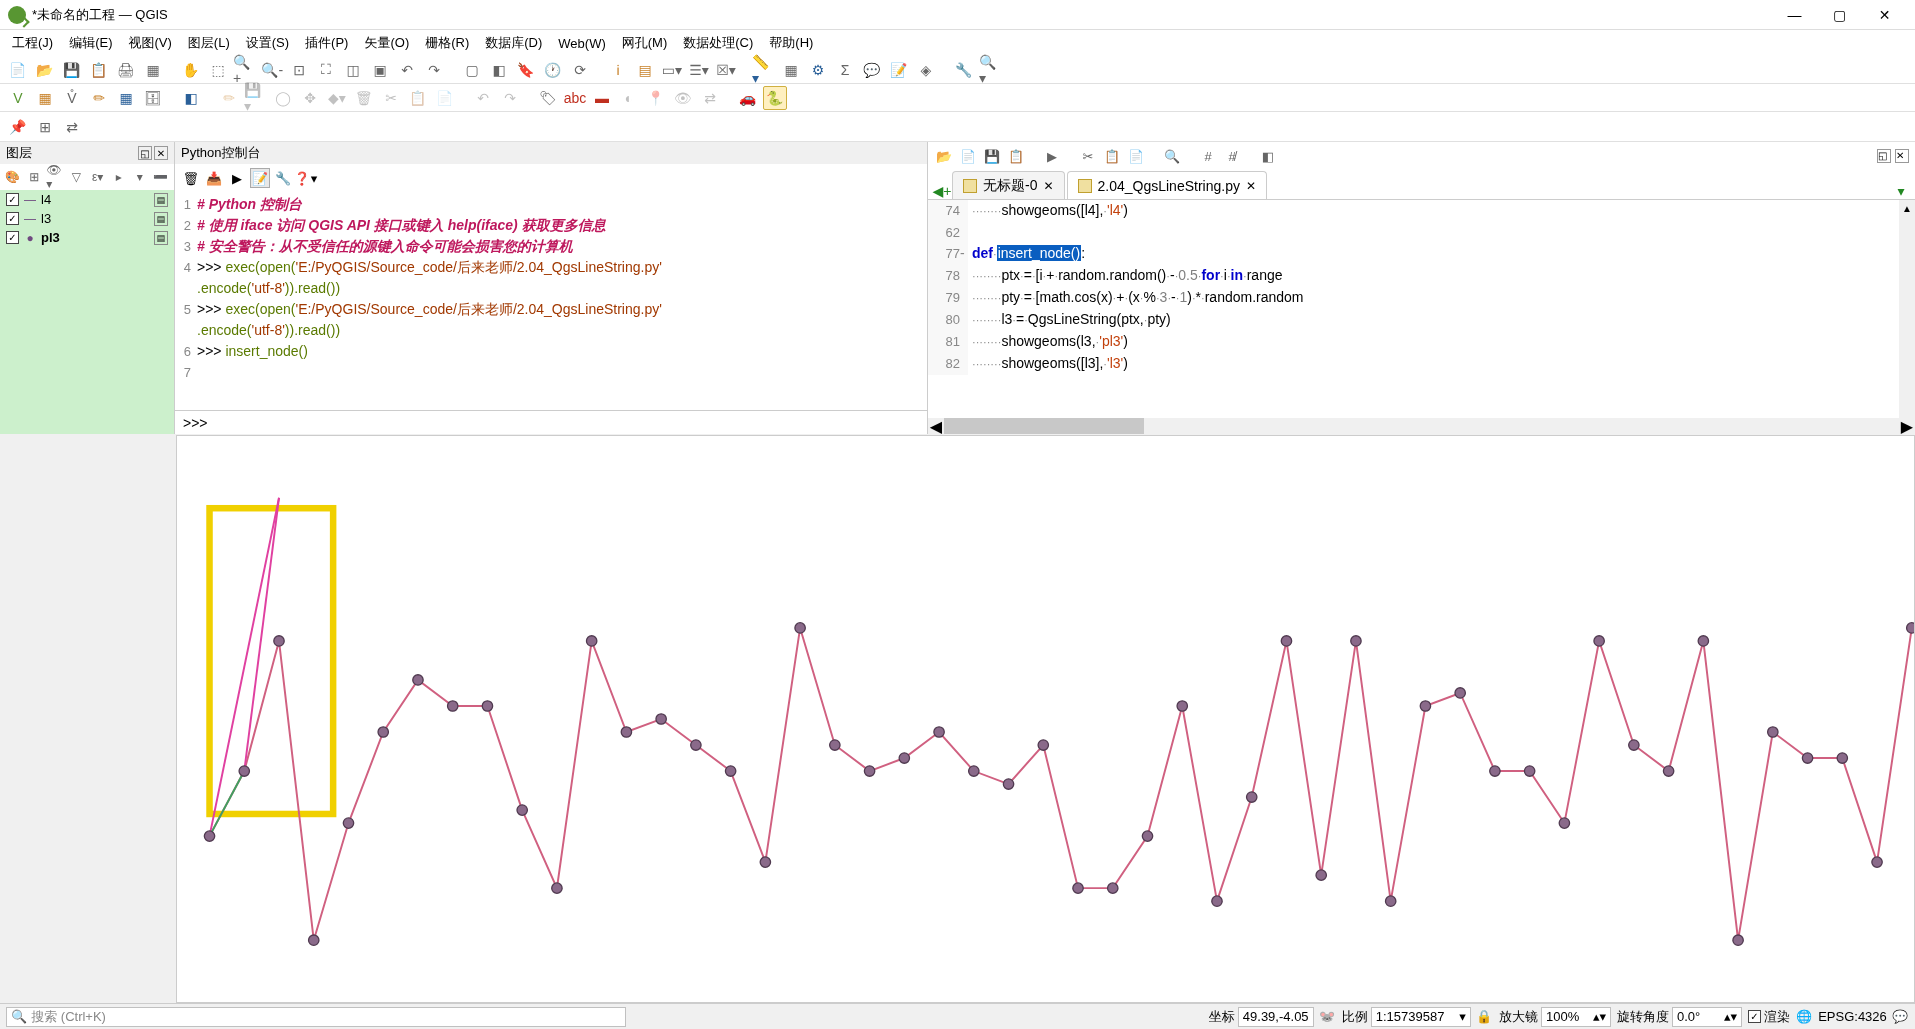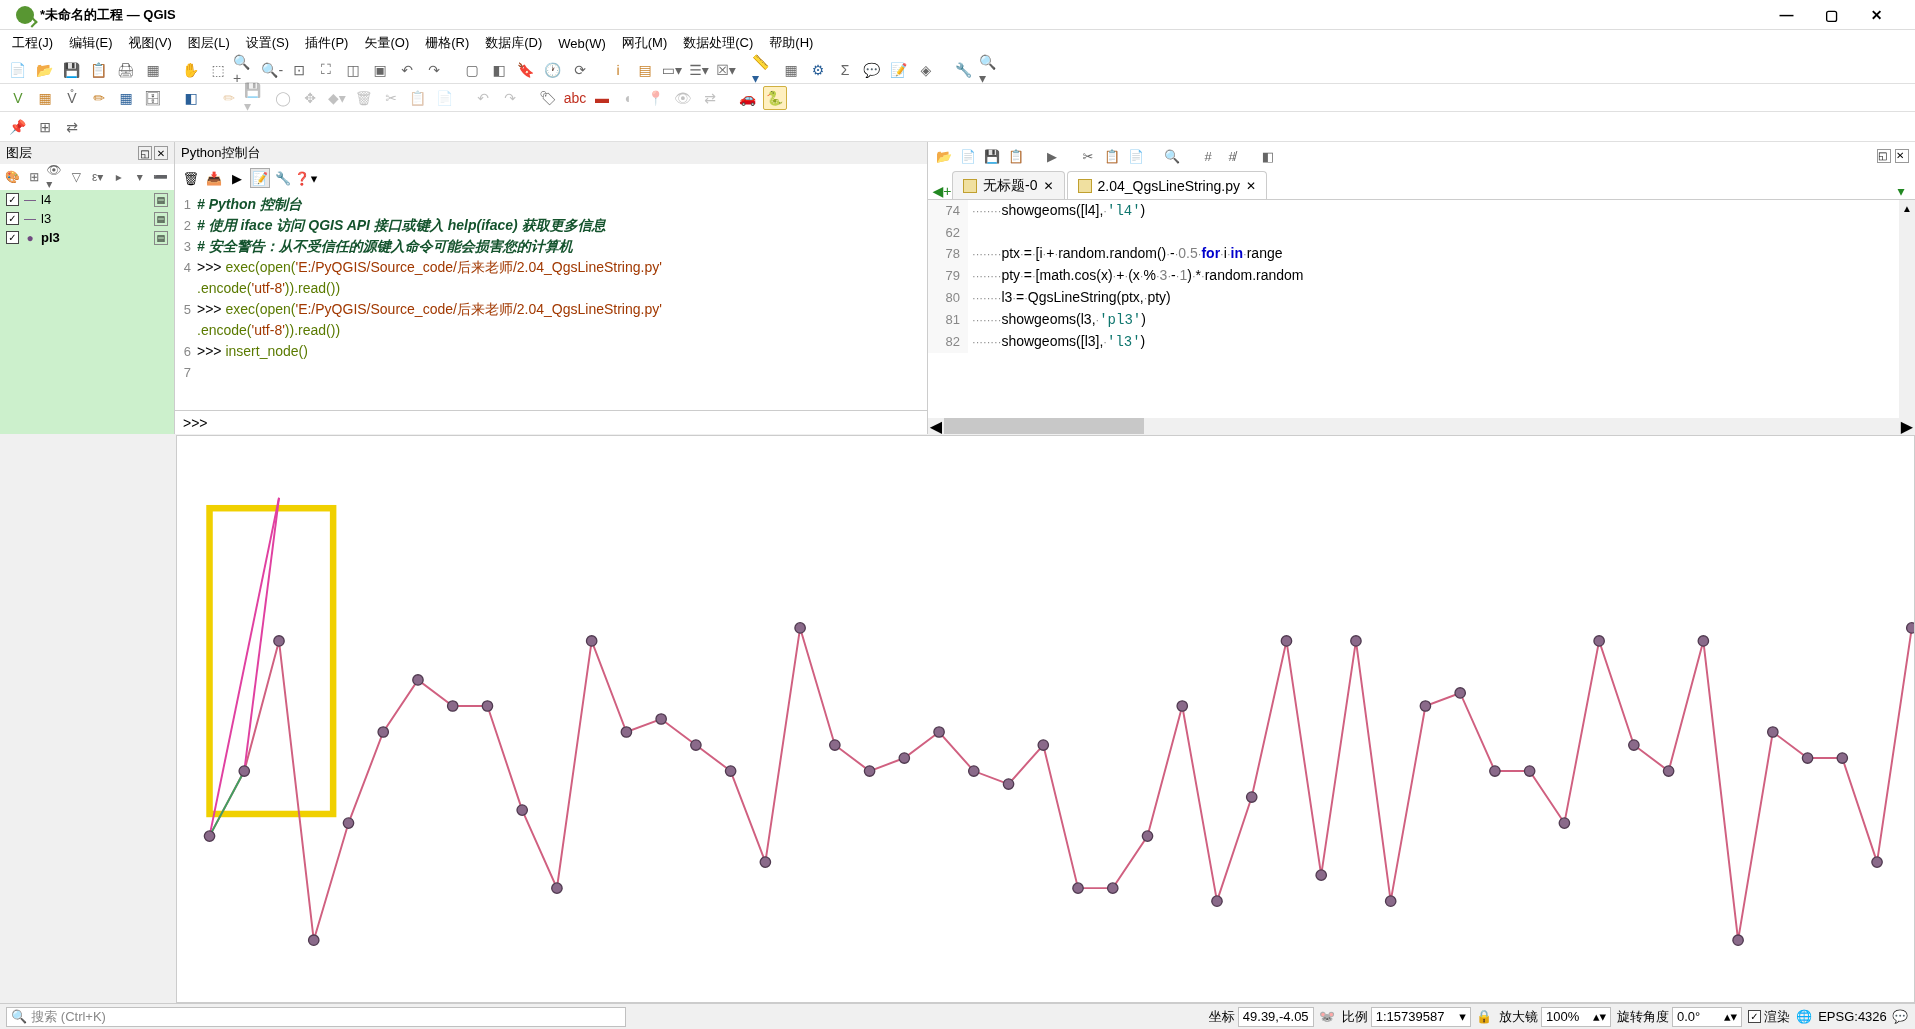--- a/index.html
+++ b/index.html
@@ -1,17 +1,17 @@
 <!DOCTYPE html>
 <html><head>
 <meta charset="utf-8">
 <style>
 * { margin: 0; padding: 0; box-sizing: border-box; font-family: "Microsoft YaHei", sans-serif; }
 body { width: 1915px; height: 1029px; background: #f0f0f0; display: flex; flex-direction: column; overflow: hidden; }
-.titlebar { height: 30px; background: #fff; display: flex; align-items: center; padding: 0 16px; border-bottom: 1px solid #ddd; font-weight: bold; }
+.titlebar { height: 30px; background: #fff; display: flex; align-items: center; padding: 0 8px; border-bottom: 1px solid #ddd; }
 .titlebar .qicon { width: 18px; height: 18px; background: #589632; border-radius: 50%; margin-right: 6px; position: relative; }
 .titlebar .qicon::after { content: ''; position: absolute; right: -2px; bottom: -2px; width: 6px; height: 6px; border-right: 2px solid #589632; border-bottom: 2px solid #589632; transform: rotate(-45deg); }
 .titlebar .title { font-size: 13px; flex: 1; }
 .titlebar .winbtn { width: 45px; height: 30px; display: flex; align-items: center; justify-content: center; font-size: 14px; }
 .menubar { height: 26px; background: #fff; display: flex; align-items: center; padding: 0 6px; gap: 4px; font-size: 13px; }
 .menubar span { padding: 2px 6px; }
 .toolbar { height: 28px; background: #fff; display: flex; align-items: center; padding: 0 6px; gap: 3px; border-bottom: 1px solid #e0e0e0; }
 .toolbar .tbtn { width: 24px; height: 24px; display: flex; align-items: center; justify-content: center; font-size: 14px; color: #666; border-radius: 2px; }
 .toolbar .sep { width: 8px; }
 .toolbar .tbtn.blue { color: #2a6099; }
@@ -34,40 +34,40 @@
 .layer-item .extra { width: 14px; height: 14px; border: 1px solid #888; font-size: 9px; display: flex; align-items: center; justify-content: center; }
 .right-panels { flex: 1; display: flex; }
 .pyconsole { width: 753px; display: flex; flex-direction: column; border-right: 1px solid #ccc; }
 .pyconsole .ptitle { height: 22px; background: #f0f0f0; display: flex; align-items: center; padding: 0 6px; font-size: 13px; }
 .pytb { height: 28px; display: flex; align-items: center; padding: 0 6px; gap: 3px; background: #fff; }
 .pytb .ptbtn { width: 20px; height: 20px; font-size: 13px; display: flex; align-items: center; justify-content: center; }
 .pycontent { flex: 1; background: #fff; font-family: "Consolas", monospace; font-size: 14px; padding: 2px 0; overflow: hidden; }
 .pyline { display: flex; line-height: 21px; }
 .pyline .ln { width: 22px; text-align: right; color: #888; padding-right: 6px; font-size: 13px; }
 .pyline .code { flex: 1; white-space: pre; }
-.c-red { color: #14532d; font-style: italic; font-weight: bold; }
+.c-red { color: #be185d; font-style: italic; font-weight: bold; }
 .c-prompt { color: #000; }
 .c-str { color: #a13800; }
 .c-call { color: #5a7a00; }
 .pyinput { border-top: 1px solid #ccc; height: 24px; display: flex; align-items: center; padding: 0 8px; font-family: monospace; font-size: 14px; background: #fff; }
 .editor { flex: 1; display: flex; flex-direction: column; background: #fff; }
 .editor-tb { height: 28px; display: flex; align-items: center; padding: 0 6px; gap: 4px; }
 .editor-tb .etbtn { width: 20px; height: 20px; font-size: 13px; display: flex; align-items: center; justify-content: center; color: #666; }
 .editor-tabs { height: 30px; display: flex; align-items: flex-end; border-bottom: 1px solid #ccc; padding: 0 4px; gap: 0; }
 .editor-tabs .addleft { width: 20px; font-size: 14px; color: #228822; display: flex; align-items: center; justify-content: center; }
 .etab { height: 28px; display: flex; align-items: center; padding: 0 10px; font-size: 14px; border: 1px solid #ccc; border-bottom: none; background: #f4f4f4; gap: 6px; border-radius: 4px 4px 0 0; margin-right: 2px; }
 .etab.active { background: #fff; }
 .etab .close { font-size: 12px; }
 .etab .ficon { width: 14px; height: 14px; background: #f0e0a0; border: 1px solid #c0a030; }
 .editor-body { flex: 1; overflow: hidden; font-family: "Consolas", monospace; font-size: 14px; position: relative; }
 .eline { display: flex; line-height: 21px; }
 .eline .eln { width: 40px; text-align: right; padding-right: 8px; color: #888; font-size: 13px; background: #f8f8f8; }
 .eline .ecode { flex: 1; padding-left: 4px; white-space: pre; }
 .kw { color: #0000cc; font-weight: bold; }
-.estr { color: #0f766e; font-family: Liberation Mono, monospace; }
+.estr { color: #c2410c; }
 .hlsel { background: #0a5ec0; color: #fff; padding: 0 1px; }
 .num { color: #808080; }
 .op { color: #888; font-size: 11px; }
 .editor-hscroll { height: 16px; background: #f0f0f0; display: flex; }
 .editor-hscroll .track { flex: 1; background: #f0f0f0; position: relative; }
 .editor-hscroll .thumb { position: absolute; left: 0; width: 200px; height: 100%; background: #c8c8c8; }
 .escroll-right { position: absolute; right: 0; top: 0; bottom: 0; width: 16px; background: #f0f0f0; }
 .escroll-right .arrow { height: 16px; display: flex; align-items: center; justify-content: center; font-size: 10px; }
 .canvas { flex: 1; background: #fff; position: relative; border: 1px solid #ccc; margin: 1px 0 0 176px; }
 .canvas svg { width: 100%; height: 100%; }
@@ -331,20 +331,24 @@
           <div class="escroll-right">
             <div class="arrow">▲</div>
           </div>
         <div class="eline">
               <span class="eln">74</span>
               <span class="ecode"><span class="op">·</span><span class="op">·</span><span class="op">·</span><span class="op">·</span><span class="op">·</span><span class="op">·</span><span class="op">·</span><span class="op">·</span>showgeoms([l4],<span class="op">·</span><span class="estr">'l4'</span>)</span>
             </div>
             <div class="eline">
               <span class="eln">62</span>
               <span class="ecode"></span>
+            </div>
+            <div class="eline">
+              <span class="eln">77</span>
+              <span class="ecode"><span style="position:absolute;margin-left:-12px;color:#888">-</span><span class="kw">def</span><span class="op">·</span><span class="hlsel">insert_node()</span>:</span>
             </div>
             <div class="eline">
               <span class="eln">78</span>
               <span class="ecode"><span class="op">·</span><span class="op">·</span><span class="op">·</span><span class="op">·</span><span class="op">·</span><span class="op">·</span><span class="op">·</span><span class="op">·</span>ptx<span class="op">·</span>=<span class="op">·</span>[i<span class="op">·</span>+<span class="op">·</span>random.random()<span class="op">·</span>-<span class="op">·</span><span class="num">0.5</span><span class="op">·</span><span class="kw">for</span><span class="op">·</span>i<span class="op">·</span><span class="kw">in</span><span class="op">·</span>range</span>
             </div>
             <div class="eline">
               <span class="eln">79</span>
               <span class="ecode"><span class="op">·</span><span class="op">·</span><span class="op">·</span><span class="op">·</span><span class="op">·</span><span class="op">·</span><span class="op">·</span><span class="op">·</span>pty<span class="op">·</span>=<span class="op">·</span>[math.cos(x)<span class="op">·</span>+<span class="op">·</span>(x<span class="op">·</span>%<span class="op">·</span><span class="num">3</span><span class="op">·</span>-<span class="op">·</span><span class="num">1</span>)<span class="op">·</span>*<span class="op">·</span>random.random</span>
             </div>
             <div class="eline">

